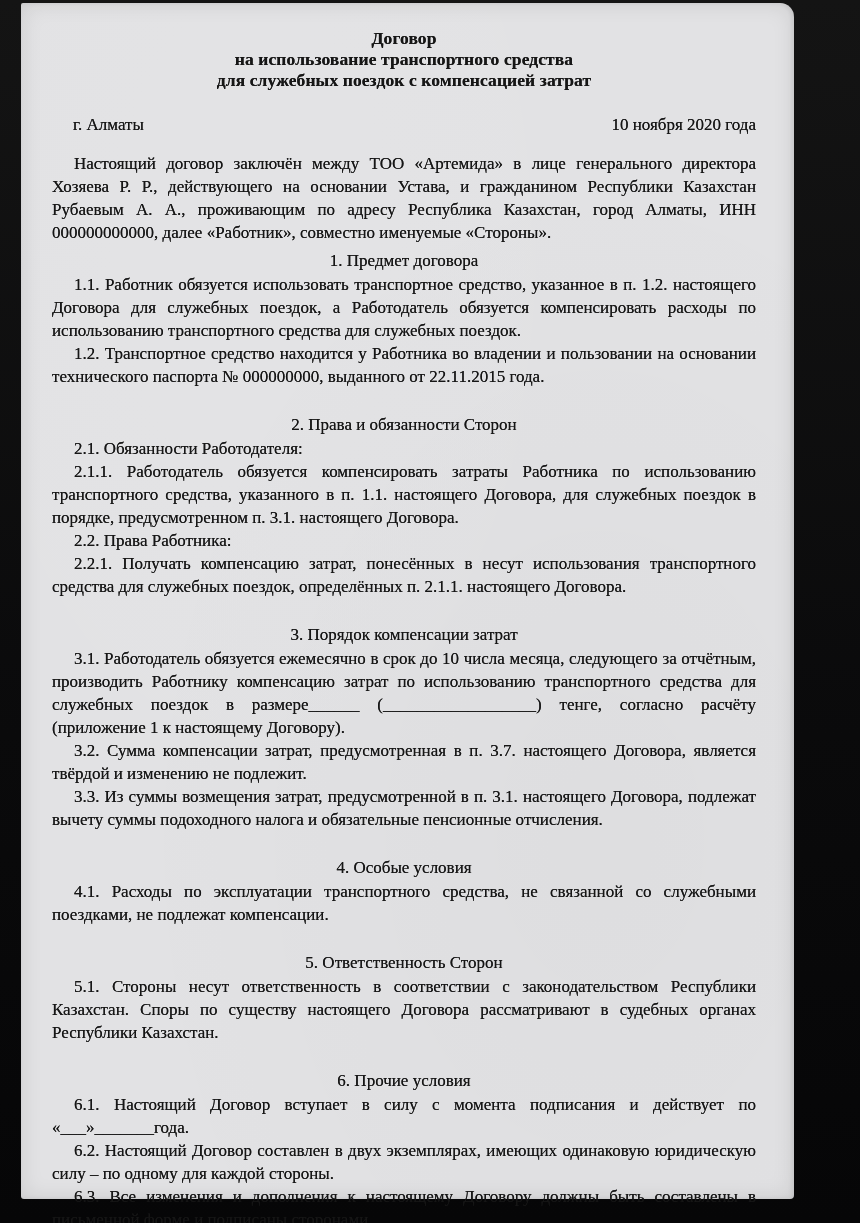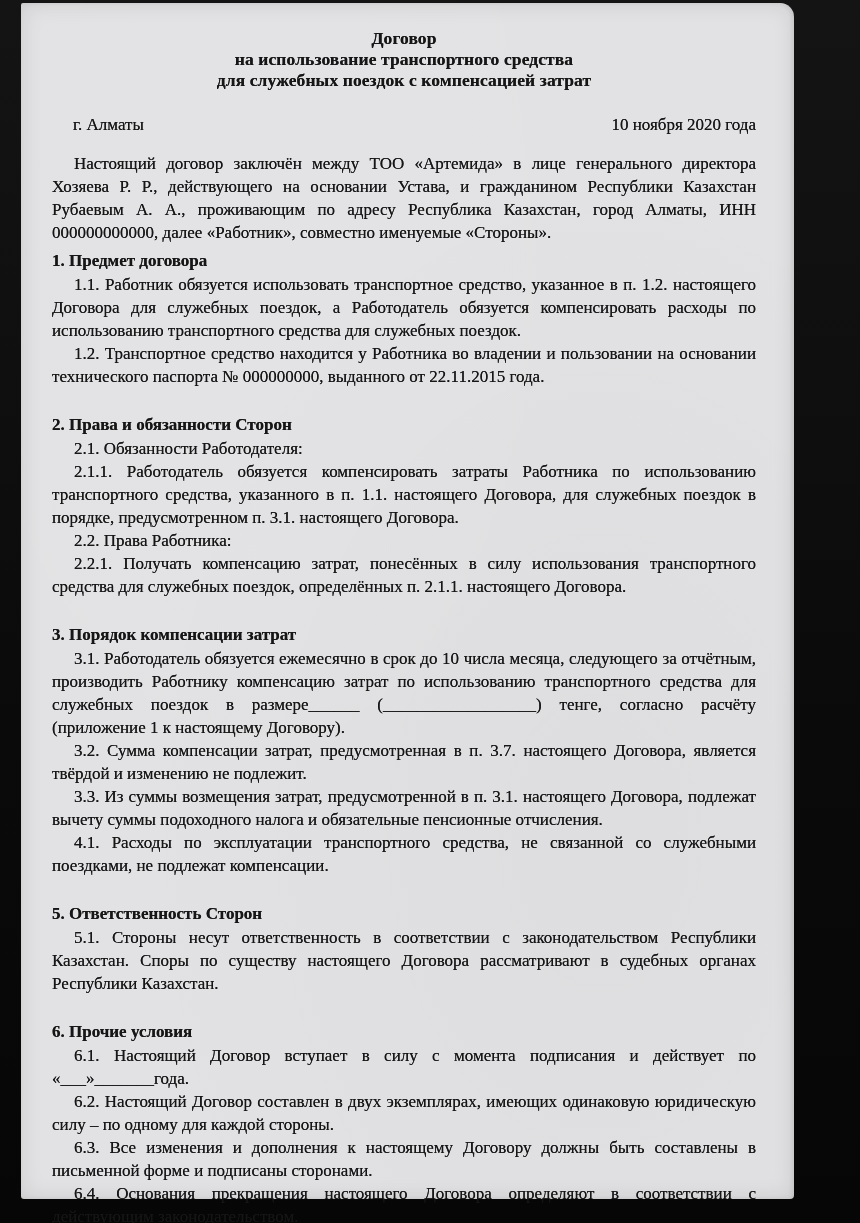--- a/index.html
+++ b/index.html
@@ -50,21 +50,22 @@
   }
   .p {
     margin: 0;
     text-indent: 22px;
     text-align: justify;
   }
   .intro {
     margin-top: 16px;
   }
   .section .h {
-    font-weight: bold;
+    text-align: center;
+    font-weight: normal;
     margin: 25px 0 1px 0;
   }
   .section:first-child .h {
     margin-top: 5px;
   }
 </style>
 </head>
 <body>
 
 <div class="scan">
@@ -83,29 +84,30 @@
         <div class="section">
           <div class="h">1. Предмет договора</div>
           <p class="p">1.1. Работник обязуется использовать транспортное средство, указанное в п. 1.2. настоящего Договора для служебных поездок, а Работодатель обязуется компенсировать расходы по использованию транспортного средства для служебных поездок.</p>
           <p class="p">1.2. Транспортное средство находится у Работника во владении и пользовании на основании технического паспорта № 000000000, выданного от 22.11.2015 года.</p>
         </div>
         <div class="section">
           <div class="h">2. Права и обязанности Сторон</div>
           <p class="p">2.1. Обязанности Работодателя:</p>
           <p class="p">2.1.1. Работодатель обязуется компенсировать затраты Работника по использованию транспортного средства, указанного в п. 1.1. настоящего Договора, для служебных поездок в порядке, предусмотренном п. 3.1. настоящего Договора.</p>
           <p class="p">2.2. Права Работника:</p>
-          <p class="p">2.2.1. Получать компенсацию затрат, понесённых в силу использования транспортного средства для служебных поездок, определённых п. 2.1.1. настоящего Договора.</p>
+          <p class="p">2.2.1. Получать компенсацию затрат, понесённых в несут использования транспортного средства для служебных поездок, определённых п. 2.1.1. настоящего Договора.</p>
         </div>
         <div class="section">
           <div class="h">3. Порядок компенсации затрат</div>
           <p class="p">3.1. Работодатель обязуется ежемесячно в срок до 10 числа месяца, следующего за отчётным, производить Работнику компенсацию затрат по использованию транспортного средства для служебных поездок в размере______ (__________________) тенге, согласно расчёту (приложение 1 к настоящему Договору).</p>
           <p class="p">3.2. Сумма компенсации затрат, предусмотренная в п. 3.7. настоящего Договора, является твёрдой и изменению не подлежит.</p>
           <p class="p">3.3. Из суммы возмещения затрат, предусмотренной в п. 3.1. настоящего Договора, подлежат вычету суммы подоходного налога и обязательные пенсионные отчисления.</p>
         </div>
         <div class="section">
+          <div class="h">4. Особые условия</div>
           <p class="p">4.1. Расходы по эксплуатации транспортного средства, не связанной со служебными поездками, не подлежат компенсации.</p>
         </div>
         <div class="section">
           <div class="h">5. Ответственность Сторон</div>
           <p class="p">5.1. Стороны несут ответственность в соответствии с законодательством Республики Казахстан. Споры по существу настоящего Договора рассматривают в судебных органах Республики Казахстан.</p>
         </div>
         <div class="section">
           <div class="h">6. Прочие условия</div>
           <p class="p">6.1. Настоящий Договор вступает в силу с момента подписания и действует по «___»_______года.</p>
           <p class="p">6.2. Настоящий Договор составлен в двух экземплярах, имеющих одинаковую юридическую силу – по одному для каждой стороны.</p>

